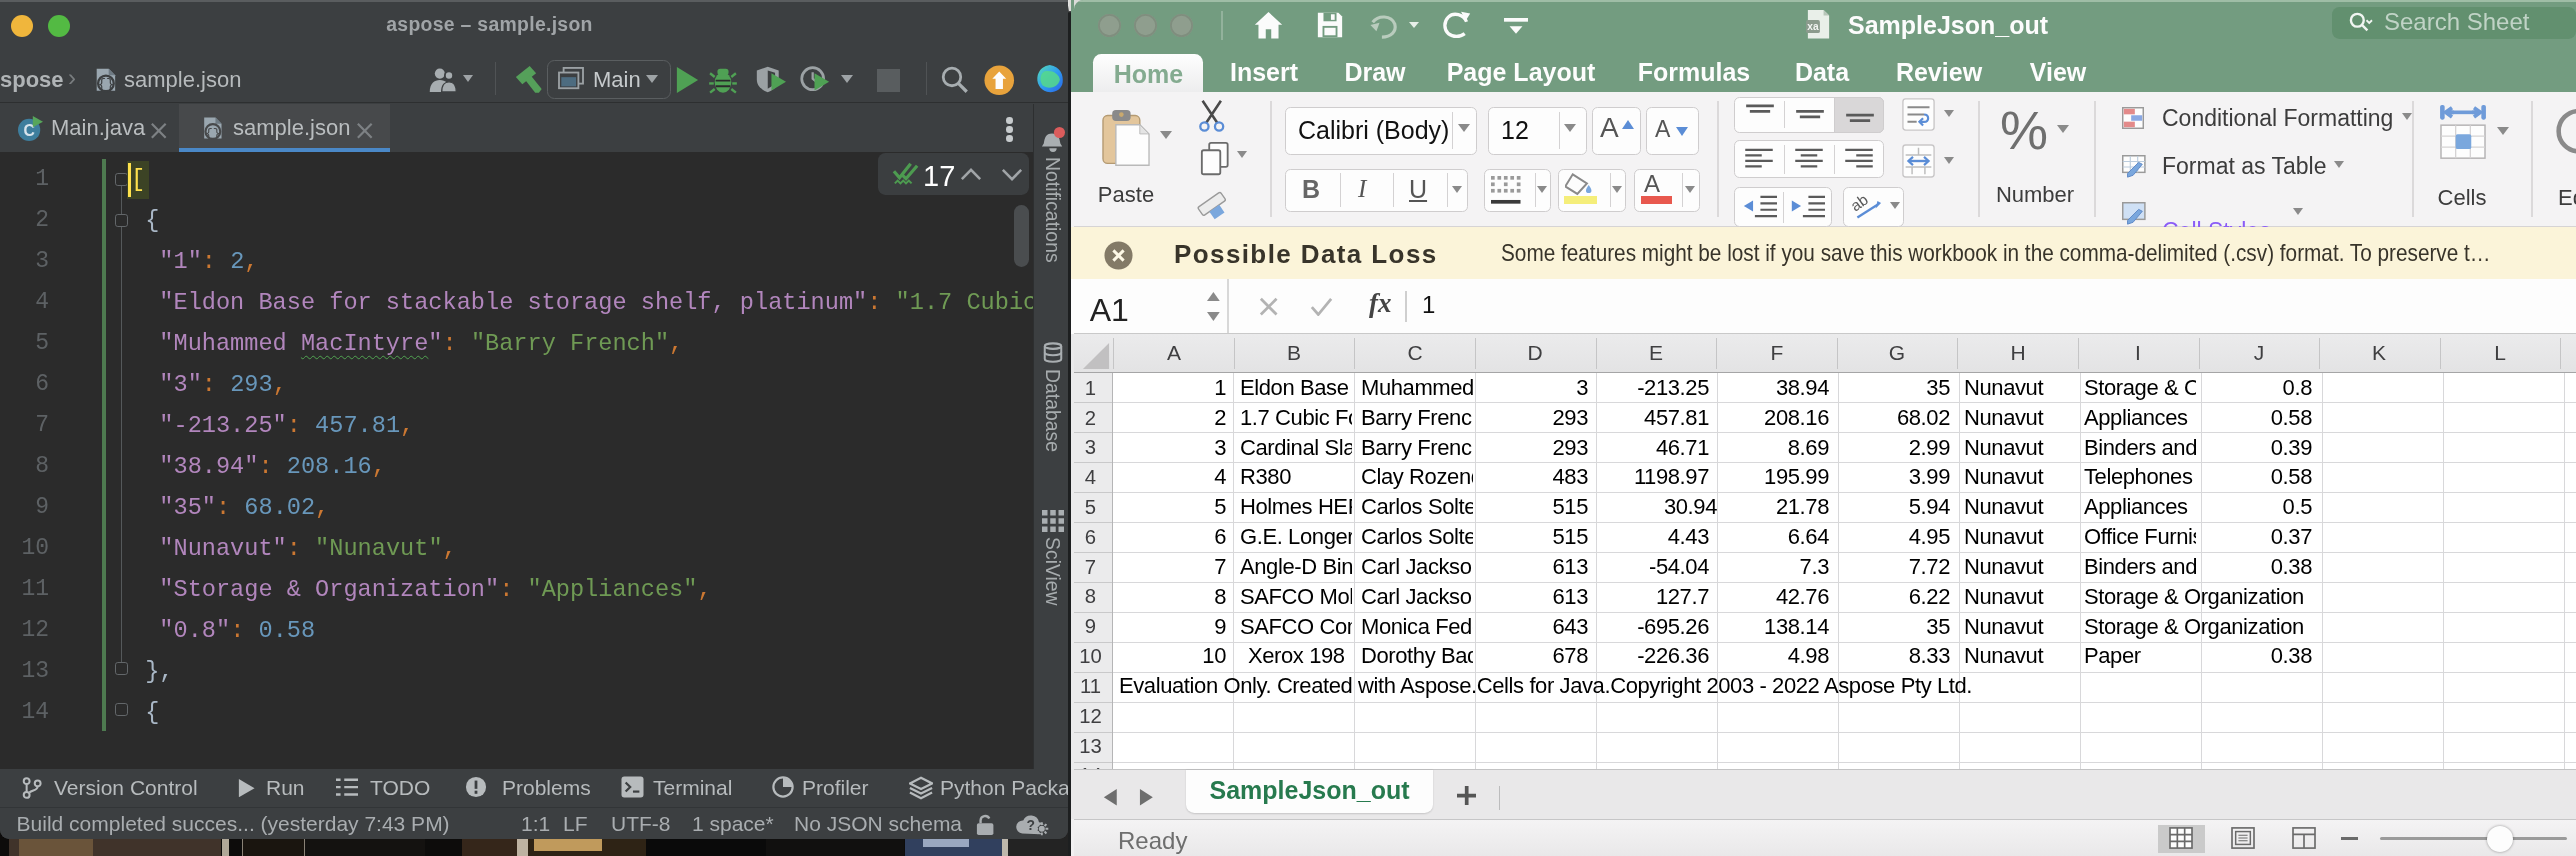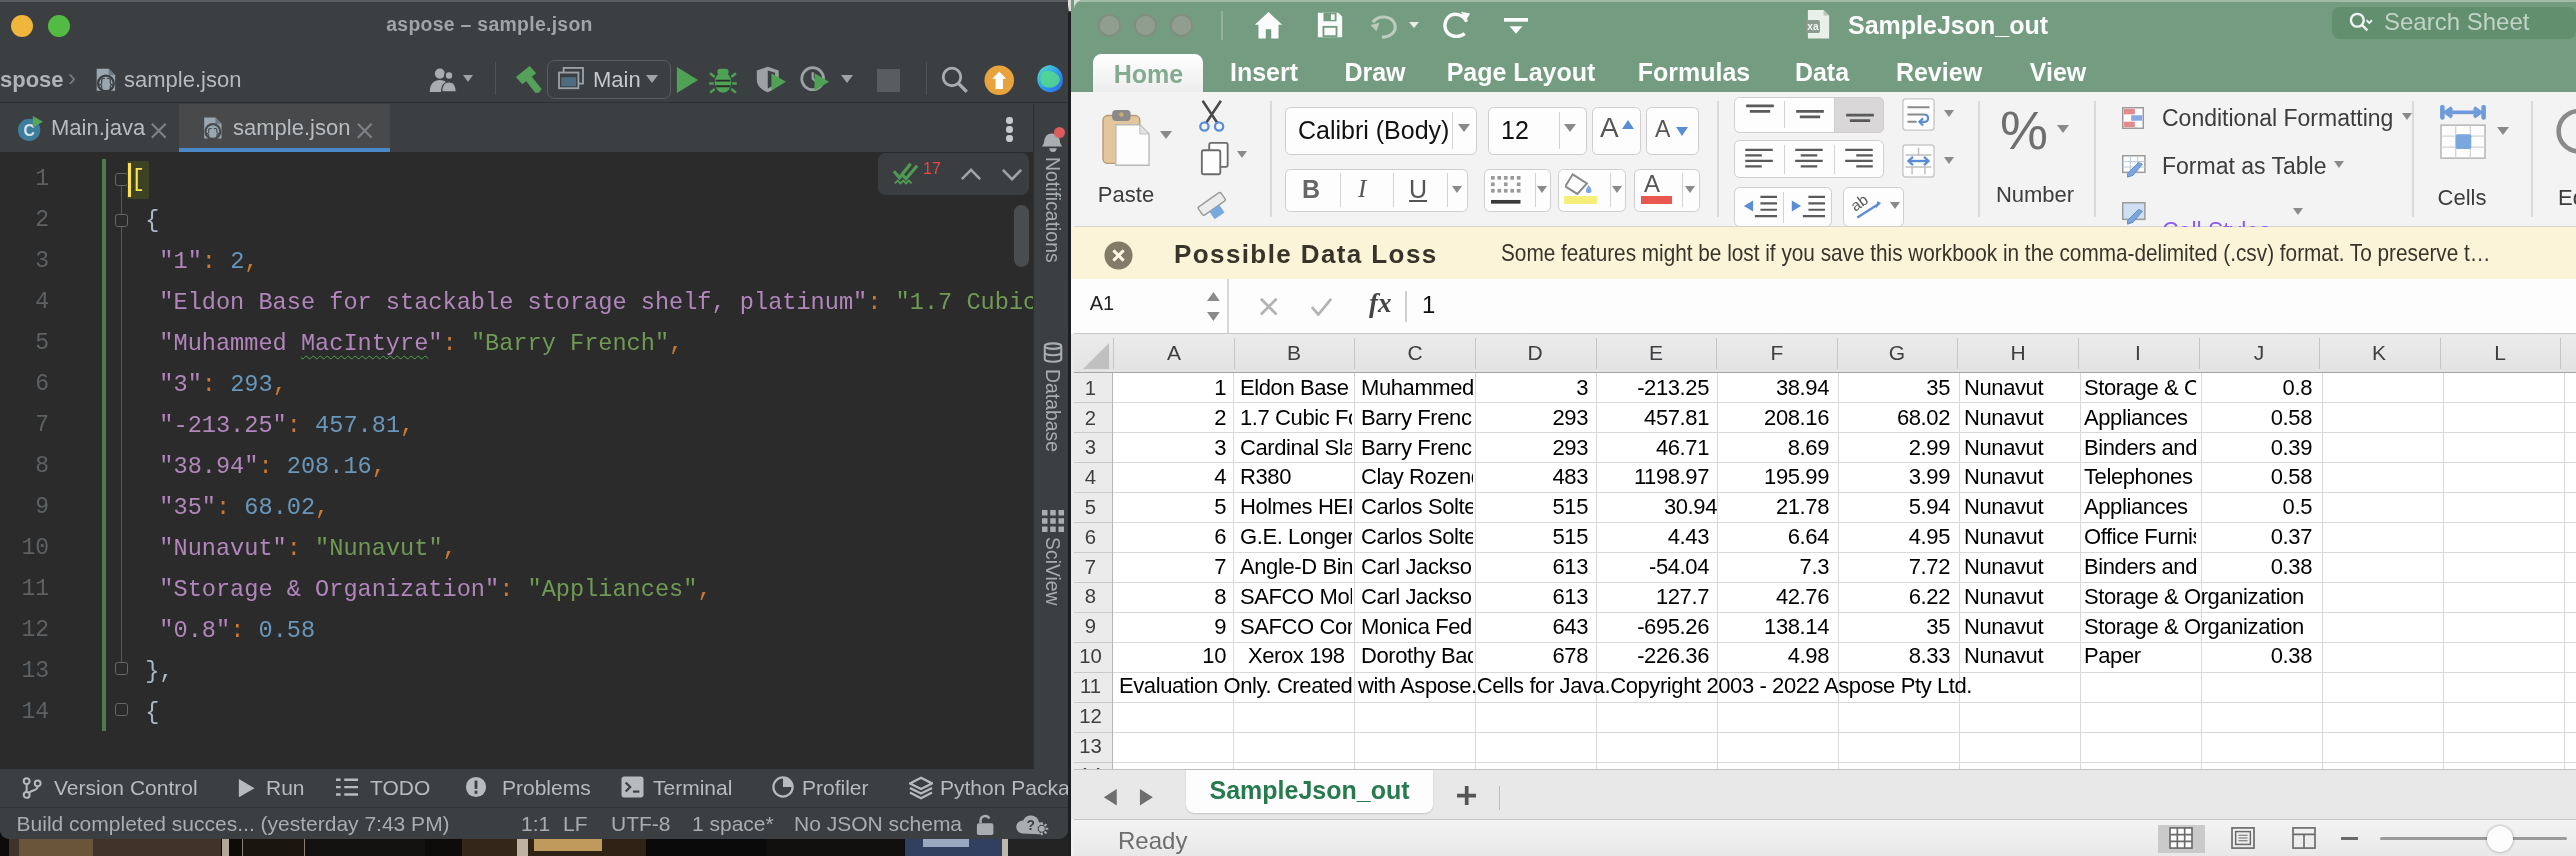--- a/index.html
+++ b/index.html
@@ -281,21 +281,21 @@
   <span class="k">"0.8"</span><span class="o">:</span> <span class="n">0.58</span>
  <span class="b">},</span>
  <span class="b">{</span></div>
 
     <div class="abs" style="left:878px; top:0.9px; width:151px; height:42px; background:#3b3e40; border-radius:7.4px;"></div>
     <svg class="abs" style="left:892px; top:10.2px;" width="28" height="26" viewBox="0 0 30 28">
       <path d="M2 10 L8 17 L20 2" stroke="#4d9b50" stroke-width="3.5" fill="none"></path>
       <path d="M10 13 L15 18 L27 4" stroke="#4d9b50" stroke-width="3.5" fill="none"></path>
       <path d="M3 23 l3 -3 l3 3 l3 -3 l3 3 l3 -3 l3 3" stroke="#4d9b50" stroke-width="2.2" fill="none"></path>
     </svg>
-    <span class="abs" style="left:923px; top:8.3px; font-size:16px; color:#ef4444;">17</span>
+    <span class="abs" style="left:923px; top:8.3px; font-size:29px; color:#ffffff;">17</span>
     <svg class="abs" style="left:960px; top:15.7px;" width="22" height="13" viewBox="0 0 24 14">
         <path d="M2 12 L12 2 L22 12" stroke="#a0a4a7" stroke-width="2.8" fill="none"></path>
       </svg>
     <svg class="abs" style="left:1001px; top:15.7px;" width="22" height="13" viewBox="0 0 24 14">
         <path d="M2 2 L12 12 L22 2" stroke="#a0a4a7" stroke-width="2.8" fill="none"></path>
       </svg>
 
     <div class="abs" style="left:1014px; top:53px; width:14.8px; height:62px; background:#4a4d4f; border-radius:7.4px;"></div>
   </div>
   <div id="stripe">
@@ -662,21 +662,21 @@
   </div>
   <div id="warn">
     <svg class="abs" style="left:29.5px; top:14px;" width="29" height="29" viewBox="0 0 31 31">
       <circle cx="15.5" cy="15.5" r="15" fill="#837a67"></circle>
       <path d="M10 10 L21 21 M21 10 L10 21" stroke="#fdf8e6" stroke-width="3.2"></path>
     </svg>
     <span class="abs" style="left:100px; top:12px; font-weight:bold; white-space:nowrap; font-size:26px; letter-spacing:1.4px;">Possible Data Loss</span>
     <span class="abs" style="left:427px; top:12px; white-space:nowrap; transform:scaleX(0.865); transform-origin:left center;">Some features might be lost if you save this workbook in the comma-delimited (.csv) format. To preserve t…</span>
   </div>
   <div id="fbar">
-    <span class="abs" style="left:15.7px; top:13px; font-size:20px; color:#222;">A1</span>
+    <span class="abs" style="left:15.7px; top:13px; font-size:32px; color:#222;">A1</span>
     <svg class="abs" style="left:132px; top:12px;" width="14.8" height="31" viewBox="0 0 16 34">
       <path d="M8 1 L15 11 H1 z" fill="#8a8a8a"></path>
       <path d="M8 33 L1 23 H15 z" fill="#8a8a8a"></path>
     </svg>
     <div class="abs" style="left:153px; top:0px; width:1.8px; height:54px; background:#d8d8d8;"></div>
     <svg class="abs" style="left:185px; top:17.5px;" width="19.4" height="19.4" viewBox="0 0 21 21">
         <path d="M2 2 L19 19 M19 2 L2 19" stroke="#b3b3b3" stroke-width="3"></path>
       </svg>
     <svg class="abs" style="left:236px; top:17.5px;" width="23" height="19.4" viewBox="0 0 25 21">
         <path d="M2 11 L9 19 L23 2" stroke="#b3b3b3" stroke-width="3" fill="none"></path>

